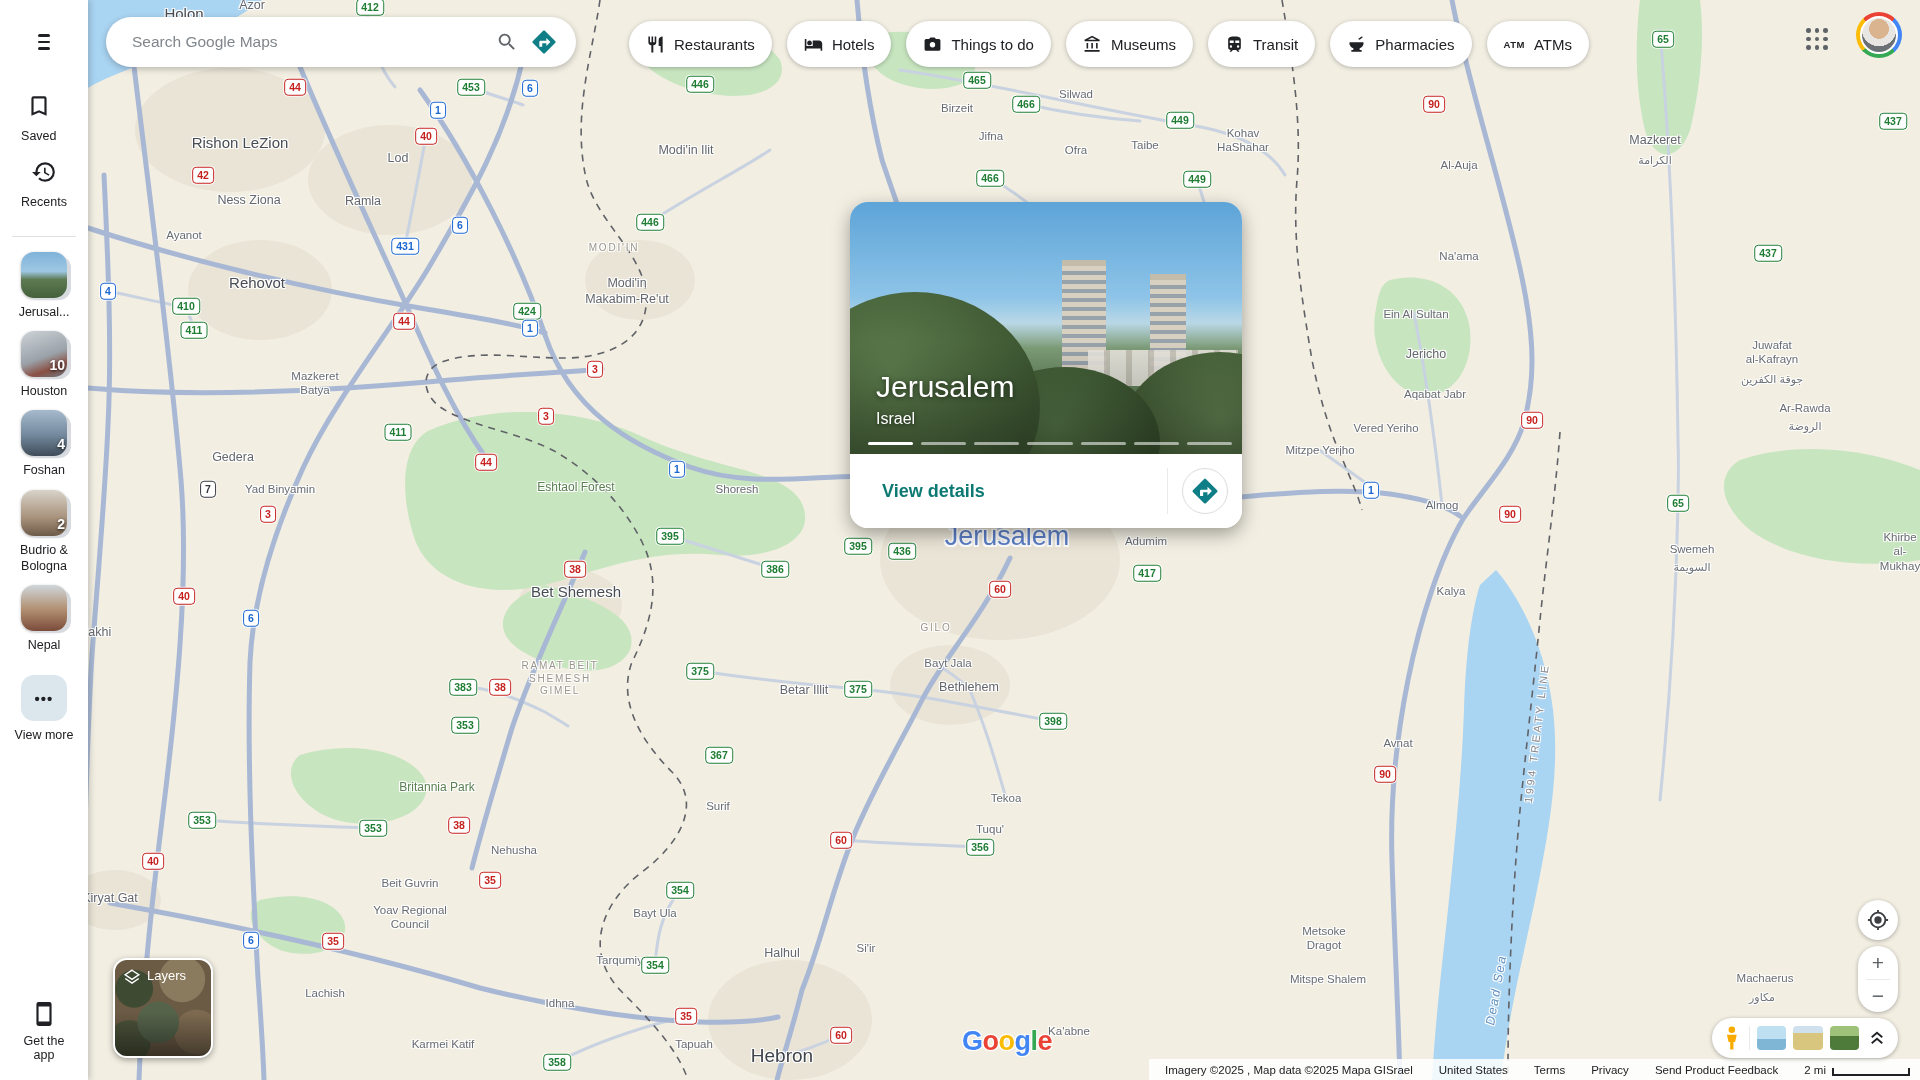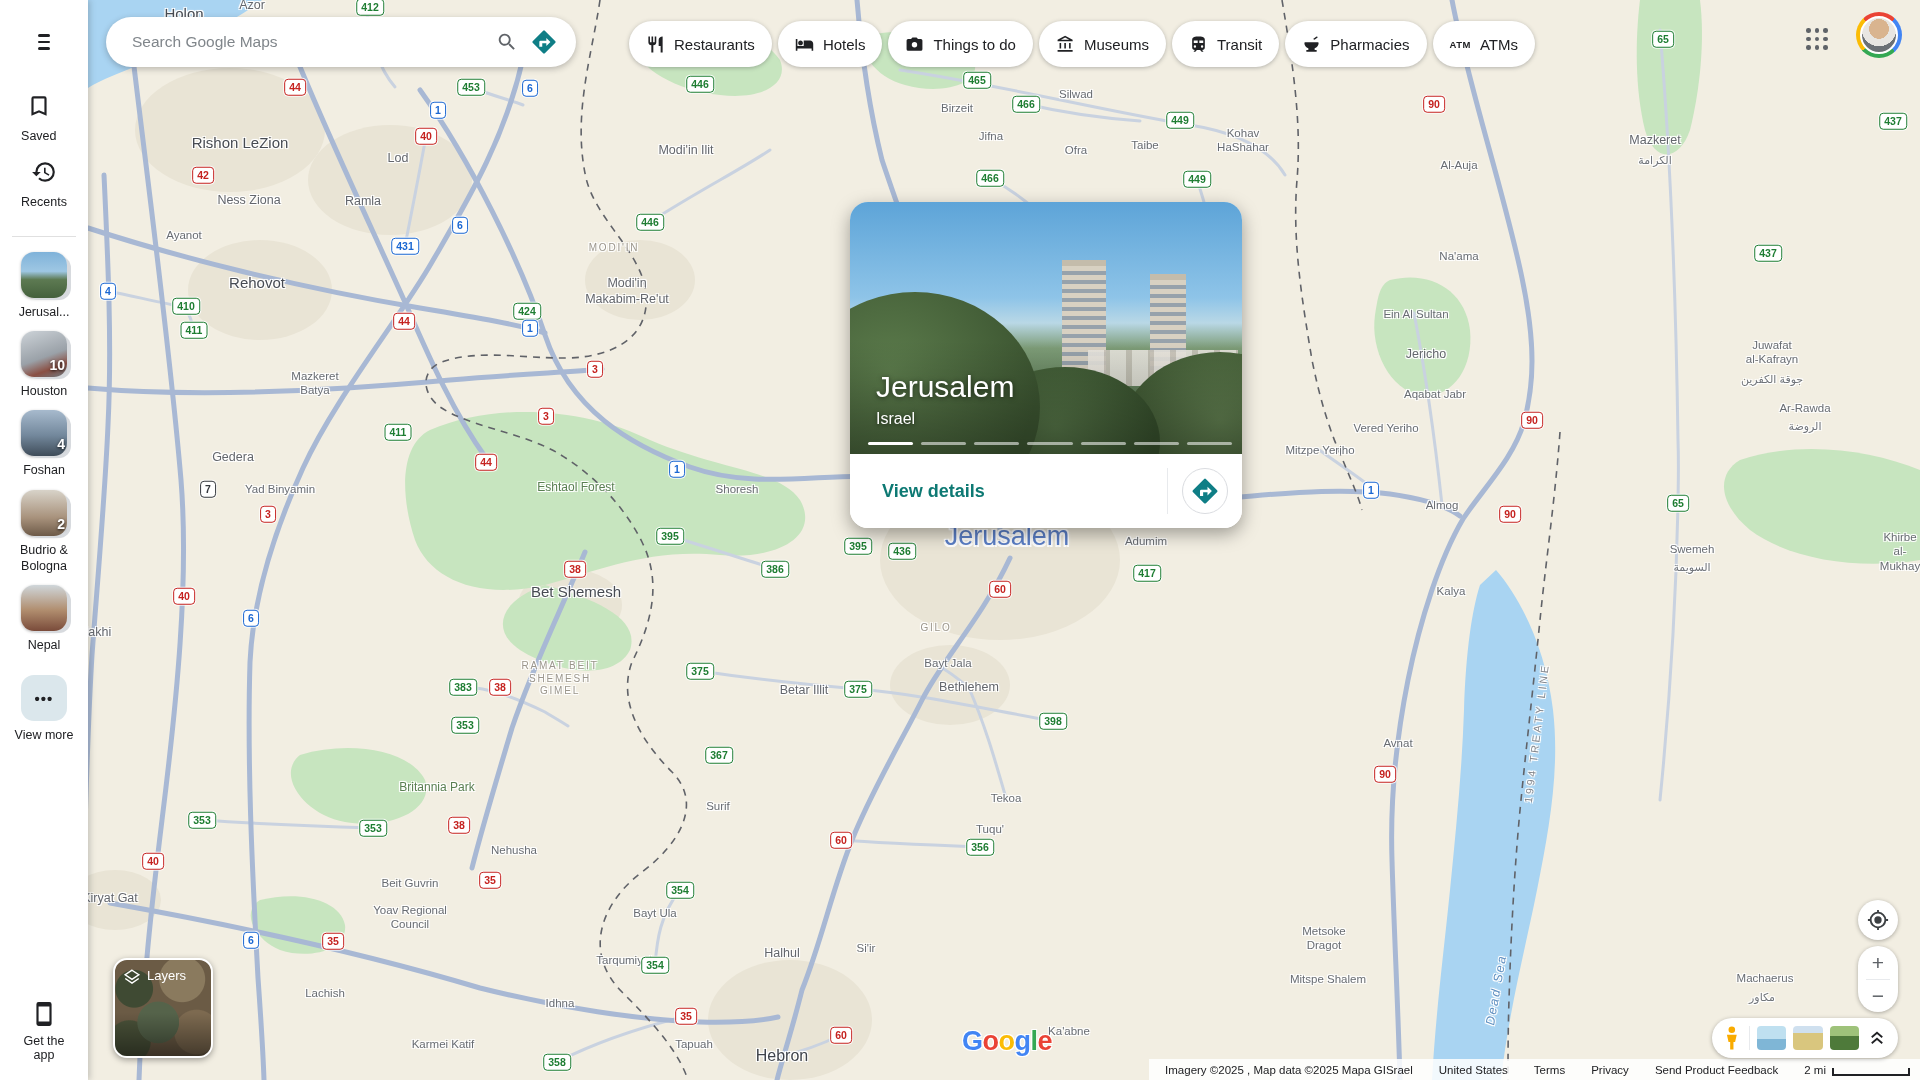--- a/index.html
+++ b/index.html
@@ -6,21 +6,21 @@
   .stage{position:relative;width:1920px;height:1080px;overflow:hidden;background:#f2eee2;}
 
   
   #map{position:absolute;inset:0;cursor:grab;}
   .map-svg{position:absolute;left:0;top:0;}
   #map-labels{position:absolute;inset:0;}
   .lbl{position:absolute;transform:translate(-50%,-50%);white-space:pre-line;text-align:center;
        color:#63666c;font-size:12.5px;line-height:1.25;
        text-shadow:1px 1px 0 #fff,-1px 1px 0 #fff,1px -1px 0 #fff,-1px -1px 0 #fff,0 0 3px #fff;}
   .lbl.lg{font-size:15px;color:#474b52;}
-  .lbl.xl{font-size:16px;color:#40444b;}
+  .lbl.xl{font-size:19px;color:#40444b;}
   .lbl.md{font-size:12.5px;}
   .lbl.sm{font-size:11.5px;color:#686c72;}
   .lbl.caps{font-size:10px;letter-spacing:1.8px;color:#9b968c;}
   .lbl.forest{color:#5a7f52;font-size:12px;}
   .lbl.ar{font-size:11px;color:#70747a;}
   .lbl.water{color:#5f8fc0;font-size:12.5px;letter-spacing:2px;font-style:italic;}
   .lbl.treaty{color:#84878d;font-size:10.5px;letter-spacing:3px;}
   .lbl.sel{font-size:27px;color:#5b7fc7;font-weight:500;
        text-shadow:1.5px 1.5px 0 #fff,-1.5px 1.5px 0 #fff,1.5px -1.5px 0 #fff,-1.5px -1.5px 0 #fff,0 0 4px #fff;}
   .badge{position:absolute;transform:translate(-50%,-50%);font-size:10.5px;font-weight:700;line-height:1;
@@ -49,21 +49,21 @@
   .viewmore-tile{width:46px;height:46px;border-radius:13px;background:#dbe7ec;display:flex;align-items:center;justify-content:center;
        color:#202124;font-size:15px;letter-spacing:1px;font-weight:700;}
   .get-app{margin-top:auto;margin-bottom:18px;}
 
   
   .searchbar{position:absolute;left:106px;top:17px;width:470px;height:50px;background:#fff;border-radius:25px;
        box-shadow:0 2px 6px rgba(32,33,36,.28);display:flex;align-items:center;padding:0 12px 0 24px;z-index:25;box-sizing:border-box;}
   .searchbar input{flex:1;border:0;outline:none;font-size:15.5px;color:#202124;background:transparent;font-family:inherit;}
   .searchbar input::placeholder{color:#80868b;}
   .sb-btn{background:none;border:0;padding:6px;cursor:pointer;display:flex;align-items:center;}
-  .chips{position:absolute;left:629px;top:21px;display:flex;gap:6px;z-index:25;}
+  .chips{position:absolute;left:629px;top:21px;display:flex;gap:15px;z-index:25;}
   .chip{height:46px;background:#fff;border:0;border-radius:23px;box-shadow:0 1px 4px rgba(60,64,67,.35);
        display:flex;align-items:center;gap:9px;padding:0 17px;font-size:15px;color:#202124;cursor:pointer;font-family:inherit;white-space:nowrap;}
   .chip-ic{display:flex;align-items:center;}
   .chip-ic svg{width:19px;height:19px;}
   .chip-ic.atm{font-size:9.5px;font-weight:700;letter-spacing:.5px;color:#202124;}
 
   
   .apps-btn{position:absolute;right:88px;top:24px;width:30px;height:30px;background:none;border:0;cursor:pointer;
        display:grid;grid-template-columns:repeat(3,1fr);gap:3.5px;padding:4px;z-index:25;}
   .apps-btn i{width:4.5px;height:4.5px;border-radius:50%;background:#5f6368;}

